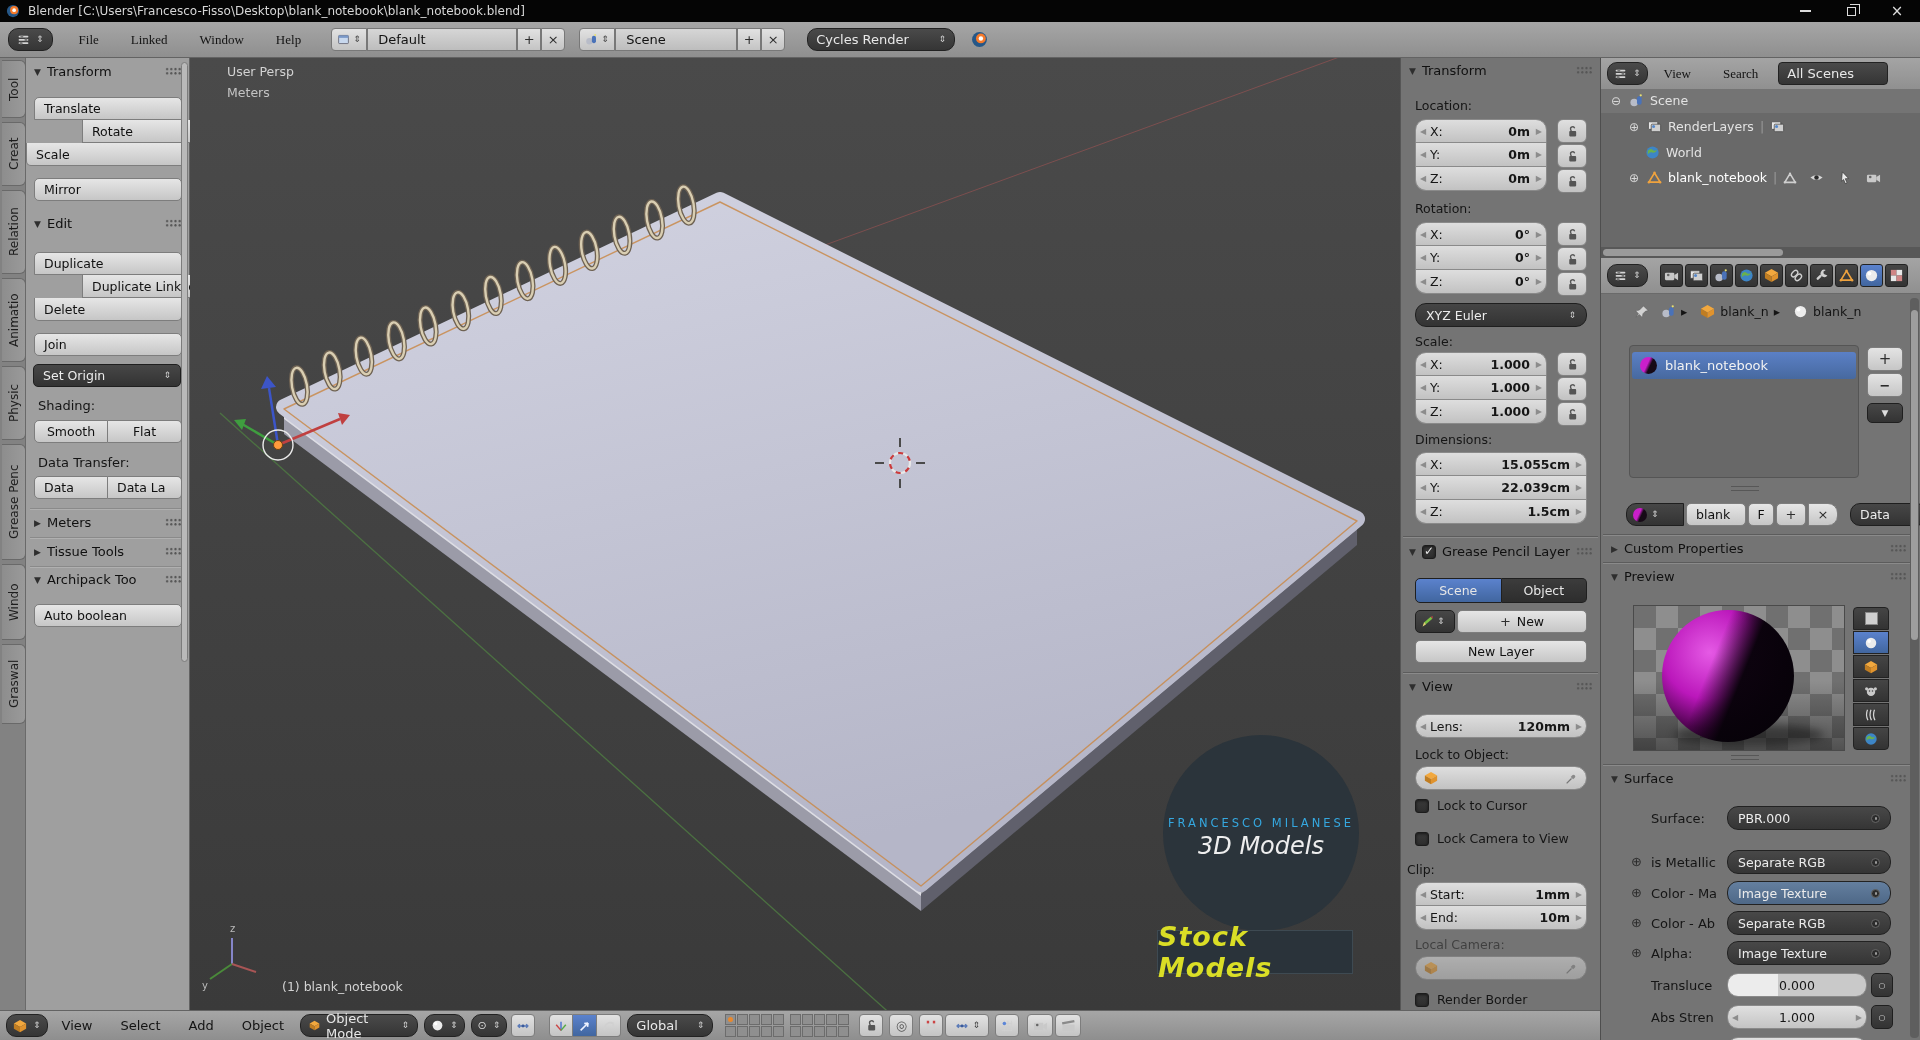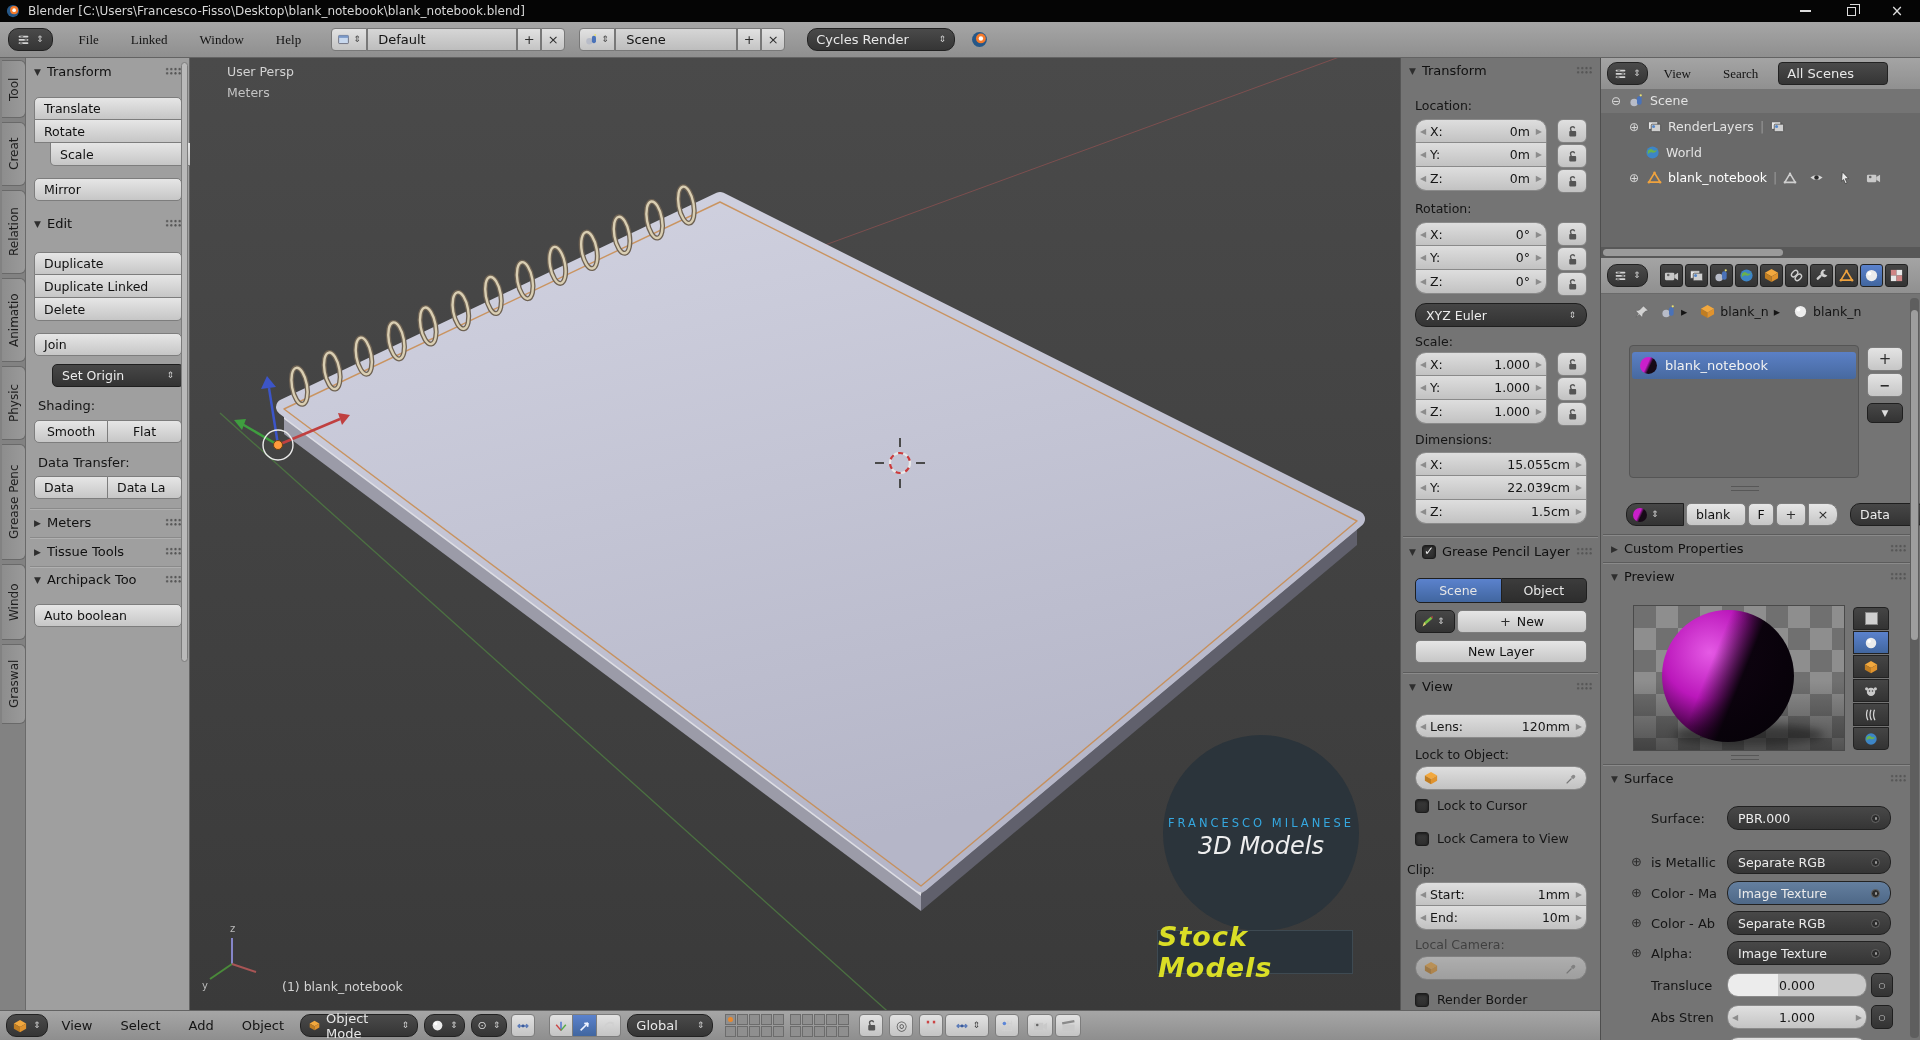--- a/index.html
+++ b/index.html
@@ -28,21 +28,21 @@
   #stats { color:#1c1c1c; font-size:12px; margin-left:10px; white-space:nowrap; }
 
   
   #tabstrip { left:0; top:58px; width:26px; height:952px; background:#828282; border-right:1px solid #6a6a6a; }
   .vtab { position:absolute; left:2px; width:24px; background:linear-gradient(90deg,#9a9a9a,#8d8d8d); border:1px solid #696969; border-right:none; border-radius:6px 0 0 6px; color:#1d1d1d; font-size:12px; writing-mode:vertical-rl; transform:rotate(180deg); display:flex; align-items:center; justify-content:center; padding:8px 0; }
   #toolshelf { left:26px; top:58px; width:164px; height:952px; background:#9f9f9f; border-right:1px solid #636363; }
   .phead { display:flex; align-items:center; gap:6px; color:#101010; font-size:13px; }
   .tri { font-size:9px; color:#2e2e2e; }
   .grip { width:17px; height:9px; margin-left:auto; background-image:radial-gradient(#565656 1px, rgba(0,0,0,0) 1.3px); background-size:4.2px 4.2px; }
   .btn { background:linear-gradient(#e6e6e6,#c6c6c6); border:1px solid #7d7d7d; border-radius:5px; color:#101010; font-size:12.5px; display:flex; align-items:center; padding:0 9px; height:23px; }
-  .btn.mid { border-radius:0; border-top:none; }
+  .btn.mid { border-radius:0; border-top:none;margin-left:48px; }
   .btn.top { border-radius:5px 5px 0 0; }
   .btn.bot { border-radius:0 0 5px 5px; border-top:none; }
   .btn.dark { background:linear-gradient(#474747,#333); border-color:#1f1f1f; color:#ececec; }
   .half { width:50%; }
   .shelf-sep { position:absolute; left:4px; right:6px; height:1px; background:#8a8a8a; box-shadow:0 1px 0 #b0b0b0; }
   #shelf-scroll { position:absolute; right:1px; top:4px; width:7px; height:600px; background:#b9b9b9; border:1px solid #7c7c7c; border-radius:4px; }
 
   
   #viewport { left:190px; top:58px; width:1210px; height:952px; background:linear-gradient(#4a4a4a,#3a3a3a); overflow:hidden; }
   .vp-label { position:absolute; color:#d3d3d3; font-size:12.5px; }
@@ -52,21 +52,21 @@
   #fm-fm .f { color:#f4f4f4; } #fm-fm .m { color:#35a8e0; }
   #fm-name { color:#35a8e0; font-size:11.5px; letter-spacing:3px; margin-top:10px; white-space:nowrap; }
   #fm-tag { color:#eeeeee; font-size:24px; font-style:italic; margin-top:2px; }
   #fm-badge { position:absolute; left:967px; top:872px; width:196px; height:44px; background:#2a333a; border:1px solid #3e4a52; display:flex; align-items:center; justify-content:center; color:#dade26; font-size:27px; font-weight:bold; font-style:italic; letter-spacing:1px; }
 
   
   #npanel { left:1400px; top:58px; width:200px; height:952px; background:#747474; border-left:1px solid #565656; font-size:12.5px; }
   .np { position:absolute; left:0; width:200px; }
   .lbl { color:#151515; }
   .numrow { position:absolute; background:linear-gradient(#dedede,#c2c2c2); border:1px solid #8a8a8a; height:24px; display:flex; align-items:center; padding:0 16px 0 14px; color:#161616; }
-  .numrow .v { margin-left:auto; }
+  .numrow .v { margin-left:auto;font-weight:bold; }
   .arrL,.arrR { position:absolute; top:7px; font-size:8px; color:#8c8c8c; }
   .arrL{ left:4px; } .arrR{ right:4px; }
   .rtop { border-radius:11px 11px 0 0; }
   .rbot { border-radius:0 0 11px 11px; border-top:none; }
   .rmid { border-radius:0; border-top:none; }
   .rall { border-radius:12px; }
   .lockbtn { position:absolute; width:30px; height:24px; background:linear-gradient(#e0e0e0,#c2c2c2); border:1px solid #828282; border-radius:6px; display:flex; align-items:center; justify-content:center; color:#555; }
   .darkpill { position:absolute; background:linear-gradient(#454545,#333); border:1px solid #1f1f1f; border-radius:11px; height:24px; color:#ececec; display:flex; align-items:center; padding:0 10px; }
   .cb { width:14px; height:14px; background:linear-gradient(#3a3a3a,#2e2e2e); border:1px solid #1c1c1c; border-radius:3px; box-shadow:inset 0 1px 3px rgba(0,0,0,.6); position:relative; flex:none; }
   .cb.on::after { content:"✓"; position:absolute; left:1px; top:-2px; color:#e8e8e8; font-size:12px; }
@@ -369,21 +369,21 @@
     <span class="tri">▼</span>
     <span>Transform</span>
       <div class="grip"></div>
   </div>
   <div class="btn top abs" style="left:8px;top:39px;width:148px">
       <span>Translate</span>
     </div>
   <div class="btn mid abs" style="left:8px;top:62px;width:148px">
       <span>Rotate</span>
     </div>
-  <div class="btn bot abs" style="left:24px;top:85px;width:148px">
+  <div class="btn bot abs" style="left:0;top:85px;width:160px">
       <span>Scale</span>
     </div>
   <div class="btn abs" style="left:8px;top:120px;width:148px">
       <span>Mirror</span>
     </div>
 
   <div class="phead abs" style="left:8px;top:158px;width:148px">
     <span class="tri">▼</span>
     <span>Edit</span>
       <div class="grip"></div>
@@ -393,21 +393,21 @@
     </div>
   <div class="btn mid abs" style="left:8px;top:217px;width:148px">
       <span>Duplicate Linked</span>
     </div>
   <div class="btn bot abs" style="left:8px;top:240px;width:148px">
       <span>Delete</span>
     </div>
   <div class="btn abs" style="left:8px;top:275px;width:148px">
       <span>Join</span>
     </div>
-  <div class="btn dark abs" style="left:26px;top:306px;width:132px">
+  <div class="btn dark abs" style="left:7px;top:306px;width:148px">
     <span>Set Origin</span>
     <span class="updn" style="margin-left:auto">⇕</span>
   </div>
   <div class="lbl abs" style="left:12px;top:340px">Shading:</div>
   <div class="abs" style="left:8px;top:362px;width:148px;display:flex">
     <div class="btn half" style="border-radius:5px 0 0 5px;justify-content:center">
         <span>Smooth</span>
       </div>
     <div class="btn half" style="border-radius:0 5px 5px 0;border-left:none;justify-content:center">
         <span>Flat</span>

